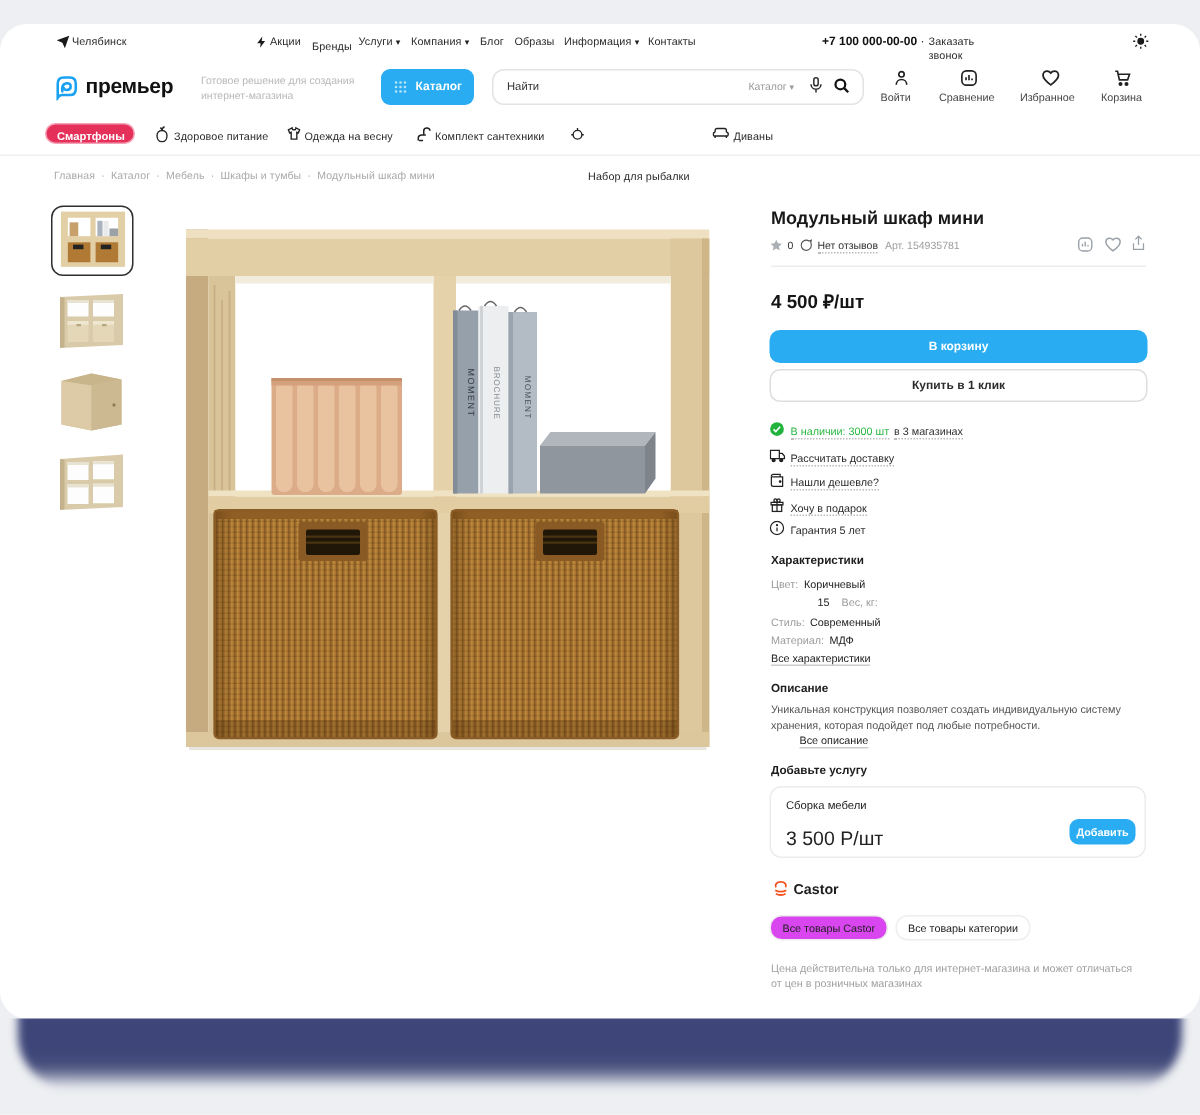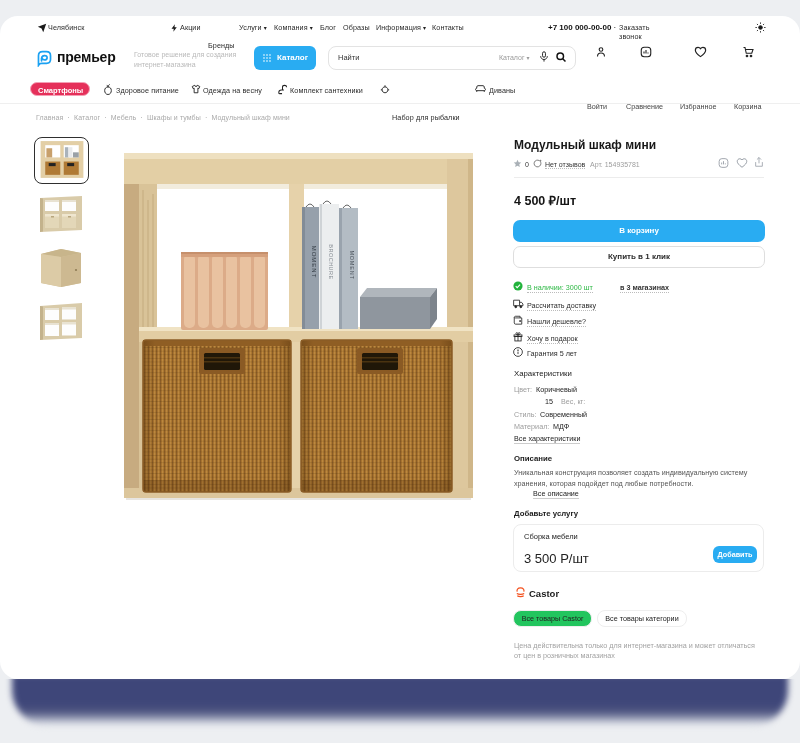--- a/index.html
+++ b/index.html
@@ -2,41 +2,41 @@
 <html><head>
 <meta charset="utf-8">
 <style>
   html,body{margin:0;padding:0;width:800px;height:743px;background:#edeff2;overflow:hidden;}
   *{box-sizing:border-box;font-family:"Liberation Sans",sans-serif;}
   .card{position:absolute;left:0;top:16px;width:800px;height:663px;background:#fff;border-radius:18px;}
   
   .abs{position:absolute;}
   svg{display:block;}
   .nav-item{font-size:7.2px;color:#2b2b2b;letter-spacing:0.1px;}
-  .lbl{font-size:7.2px;color:#444;margin-top:42px;}
+  .lbl{font-size:7.2px;color:#444;}
   .link-dot{border-bottom:1px dotted #bbb;}
   .link-sol{border-bottom:1px solid #ccc;text-align:right;}
 </style>
 </head>
 <body>
 <div class="card"></div>
 <div class="abs" style="left:0;top:679px;width:800px;height:64px;overflow:hidden;">
     <div class="abs" style="left:12px;top:-5px;width:776px;height:52px;background:linear-gradient(180deg,#3e4679 0%,#3e4679 56%,#4d5480 72%,#8c92ad 84%,#c9cdda 93%,#edeff2 100%);border-radius:0 0 36px 36px;filter:blur(3px);"></div>
   </div>
 
 <div class="abs" id="toprow" style="left:0;top:22px;width:635px;height:14px;">
   <svg class="abs" style="left:37px;top:1px;" width="10" height="10" viewBox="0 0 24 24">
       <path d="M22 2 11 13M22 2 15 22 11 13 2 9z" fill="#1a1a1a"></path>
     </svg>
   <span class="abs nav-item" style="left:48px;top:1px;">Челябинск</span>
   <svg class="abs" style="left:170px;top:1px;" width="9" height="10" viewBox="0 0 24 24">
       <path d="M13 2 4 14h6l-1 8 9-12h-6z" fill="#1a1a1a"></path>
     </svg>
   <span class="abs nav-item" style="left:180px;top:1px;">Акции</span>
-  <span class="abs nav-item" style="left:208px;top:19px;">Бренды</span>
+  <span class="abs nav-item" style="left:208px;top:4px;">Бренды</span>
   <span class="abs nav-item" style="left:239px;top:1px;">Услуги <span style="font-size:6px;color:#222;">▾</span></span>
   <span class="abs nav-item" style="left:274px;top:1px;">Компания <span style="font-size:6px;color:#222;">▾</span></span>
   <span class="abs nav-item" style="left:320px;top:1px;">Блог</span>
   <span class="abs nav-item" style="left:343px;top:1px;">Образы</span>
   <span class="abs nav-item" style="left:376px;top:1px;">Информация <span style="font-size:6px;color:#222;">▾</span></span>
   <span class="abs nav-item" style="left:432px;top:1px;">Контакты</span>
   <span class="abs" style="left:548px;top:0.5px;font-size:8px;font-weight:bold;color:#111;">+7 100 000-00-00 <span style="font-weight:normal;">·</span></span>
   <span class="abs nav-item" style="left:619px;top:1px;">Заказать звонок</span>
   <svg class="abs" style="left:755px;top:0px;" width="11" height="11" viewBox="0 0 24 24" fill="none" stroke="#1a1a1a" stroke-width="2">
       <circle cx="12" cy="12" r="4" fill="#1a1a1a"></circle>
@@ -318,21 +318,21 @@
   <span class="abs" style="left:514px;top:192px;font-size:12.5px;font-weight:bold;color:#151515;">4 500 ₽/шт</span>
 
   <div class="abs" style="left:513px;top:220px;width:252px;height:22px;background:#29acf2;border-radius:7px;text-align:center;line-height:22px;font-size:8px;font-weight:bold;color:#fff;">В корзину</div>
   <div class="abs" style="left:513px;top:246px;width:252px;height:22px;background:#fff;border:1px solid #dedede;border-radius:7px;text-align:center;line-height:20px;font-size:8px;font-weight:bold;color:#2b2b2b;">Купить в 1 клик</div>
 
   <svg class="abs" style="left:513px;top:281px;" width="10" height="10" viewBox="0 0 24 24">
       <circle cx="12" cy="12" r="11" fill="#22b33c"></circle>
       <path d="M6.5 12.5l3.5 3.5 7-7.5" fill="none" stroke="#fff" stroke-width="2.6"></path>
     </svg>
   <span class="abs link-dot" style="left:527px;top:283px;font-size:7.2px;color:#2db844;">В наличии: 3000 шт</span>
-  <span class="abs link-dot" style="left:620px;top:283px;font-size:7.2px;color:#333;font-weight:bold;">в 3 магазинах</span>
+  <span class="abs link-dot" style="left:596px;top:283px;font-size:7.2px;color:#333;">в 3 магазинах</span>
 
   <svg class="abs" style="left:513px;top:299px;" width="11" height="10" viewBox="0 0 26 22" fill="none" stroke="#222" stroke-width="2">
       <path d="M1.5 2h14v13h-14zM15.5 7h4.5l3.5 4v4h-8"></path>
       <circle cx="6.5" cy="17.5" r="2.3" fill="#222"></circle>
       <circle cx="18.5" cy="17.5" r="2.3" fill="#222"></circle>
     </svg>
   <span class="abs link-dot" style="left:527px;top:301px;font-size:7.2px;color:#2b2b2b;">Рассчитать доставку</span>
   <svg class="abs" style="left:513px;top:315px;" width="10" height="10" viewBox="0 0 24 24" fill="none" stroke="#222" stroke-width="2">
       <path d="M3 6c0-1.6 1.4-3 3-3h11v4"></path>
       <path d="M3 6v13c0 1.6 1.4 3 3 3h15V7H6C4.4 7 3 7.4 3 6z"></path>
@@ -345,21 +345,21 @@
       <path d="M12 7v14.5M12 7C9 7 7 5.6 7 3.8 7 2.2 8.2 1.5 9.5 1.5c1.7 0 2.5 2 2.5 5.5zm0 0c3 0 5-1.4 5-3.2 0-1.6-1.2-2.3-2.5-2.3C12.8 1.5 12 3.5 12 7z"></path>
     </svg>
   <span class="abs link-dot" style="left:527px;top:334px;font-size:7.2px;color:#2b2b2b;">Хочу в подарок</span>
   <svg class="abs" style="left:513px;top:347px;" width="10" height="10" viewBox="0 0 24 24" fill="none" stroke="#222" stroke-width="2">
       <circle cx="12" cy="12" r="10.5"></circle>
       <path d="M12 11v6"></path>
       <circle cx="12" cy="7.5" r="0.8" fill="#222"></circle>
     </svg>
   <span class="abs" style="left:527px;top:349px;font-size:7.2px;color:#2b2b2b;">Гарантия 5 лет</span>
 
-  <span class="abs" style="left:514px;top:369px;font-size:7.8px;font-weight:normal;color:#1c1c1c;">Характеристики</span>
+  <span class="abs" style="left:514px;top:369px;font-size:7.8px;font-weight:bold;color:#1c1c1c;">Характеристики</span>
   <span class="abs" style="left:514px;top:385px;font-size:7.2px;color:#9c9c9c;">Цвет:</span>
     <span class="abs" style="left:536px;top:385px;font-size:7.2px;color:#222;">Коричневый</span>
   <span class="abs" style="left:514px;top:397px;font-size:7.2px;color:#9c9c9c;padding-left:47px;">Вес, кг:</span>
     <span class="abs" style="left:545px;top:397px;font-size:7.2px;color:#222;">15</span>
   <span class="abs" style="left:514px;top:410px;font-size:7.2px;color:#9c9c9c;">Стиль:</span>
     <span class="abs" style="left:540px;top:410px;font-size:7.2px;color:#222;">Современный</span>
   <span class="abs" style="left:514px;top:422px;font-size:7.2px;color:#9c9c9c;">Материал:</span>
     <span class="abs" style="left:553px;top:422px;font-size:7.2px;color:#222;">МДФ</span>
   <span class="abs link-sol" style="left:514px;top:434px;font-size:7.2px;color:#222;">Все характеристики</span>
 
@@ -371,16 +371,16 @@
   <div class="abs" style="left:513px;top:524px;width:251px;height:48px;border:1px solid #ececec;border-radius:8px;background:#fff;"></div>
   <span class="abs" style="left:524px;top:532px;font-size:7.5px;color:#222;">Сборка мебели</span>
   <span class="abs" style="left:524px;top:551px;font-size:13px;color:#222;">3 500 Р/шт</span>
   <div class="abs" style="left:713px;top:546px;width:44px;height:17px;background:#29acf2;border-radius:6px;text-align:center;line-height:17px;font-size:7.2px;font-weight:bold;color:#fff;">Добавить</div>
 
   <svg class="abs" style="left:515px;top:587px;" width="11" height="12" viewBox="0 0 24 26" fill="none" stroke="#f4511e" stroke-width="2.6">
       <path d="M5 10c-2-4 1-8 7-8s9 4 7 8"></path>
       <path d="M4 14c0 0 3 2 8 2s8-2 8-2M5 19c0 0 2.5 2 7 2s7-2 7-2"></path>
     </svg>
   <span class="abs" style="left:529px;top:588px;font-size:9.5px;font-weight:bold;color:#1c1c1c;">Castor</span>
-  <div class="abs" style="left:513px;top:610px;width:79px;height:17px;border:1px solid #eee;border-radius:8px;text-align:center;line-height:16px;font-size:7.2px;color:#222;background:#22c55e;">Все товары Castor</div>
+  <div class="abs" style="left:513px;top:610px;width:79px;height:17px;border:1px solid #eee;border-radius:8px;text-align:center;line-height:16px;font-size:7.2px;color:#222;background:#d946ef;">Все товары Castor</div>
   <div class="abs" style="left:597px;top:610px;width:90px;height:17px;border:1px solid #eee;border-radius:8px;text-align:center;line-height:16px;font-size:7.2px;color:#222;background:#fff;">Все товары категории</div>
   <div class="abs" style="left:514px;top:641px;width:242px;font-size:7.2px;line-height:9.5px;color:#a2a2a2;">Цена действительна только для интернет-магазина и может отличаться от цен в розничных магазинах</div>
 </div>
 
 </body></html>

